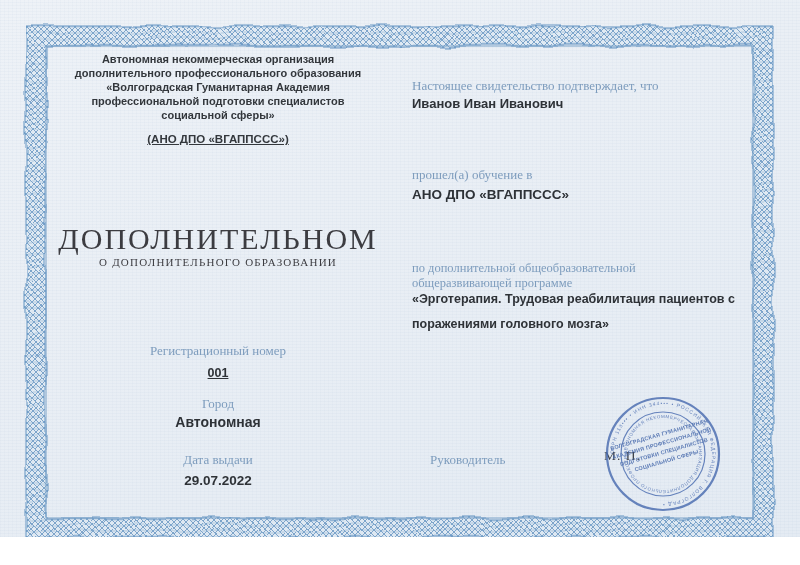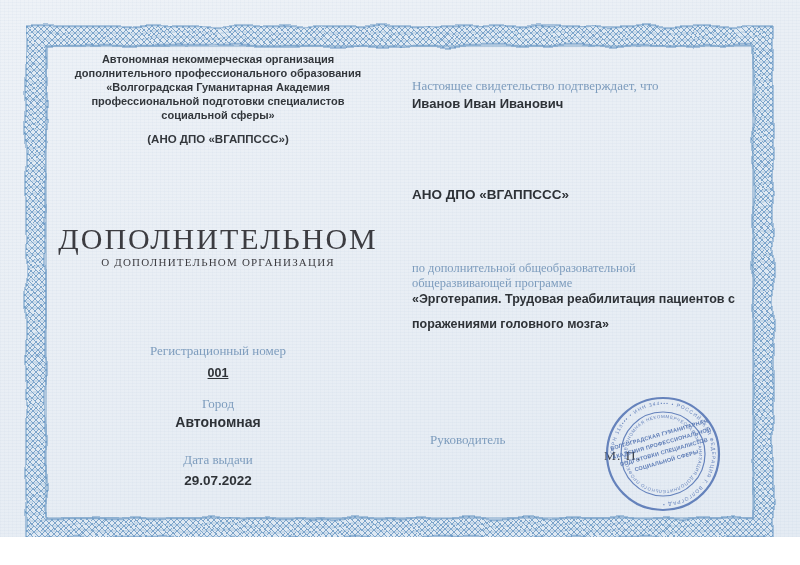--- a/index.html
+++ b/index.html
@@ -23,21 +23,21 @@
   .lc{left:52px;width:332px;text-align:center;}
   .rc{left:412px;width:336px;text-align:left;}
   .pre{white-space:pre-line;}
   .blue-label{
     font-family:"Liberation Serif",serif;
     color:#7d9cbd;
     font-size:13px;
   }
   .bold-val{color:#2e3237;font-weight:bold;}
   .org-name{top:52px;font-size:11px;line-height:14px;font-weight:bold;color:#33373c;}
-  .org-short{top:133px;font-size:11.5px;font-weight:bold;color:#33373c;}
+  .org-short{top:133px;font-size:11.5px;font-weight:bold;color:#33373c;text-decoration:underline;}
   .confirm{top:78px;}
   .student{top:96px;font-size:13px;}
   .trained{top:167px;}
   .orgright{top:187px;font-size:13.5px;}
   .title{
     top:222px;
     font-family:"Liberation Serif",serif;
     font-size:30px;letter-spacing:2px;color:#3c3c41;
   }
   .subtitle{
@@ -47,21 +47,21 @@
   }
   .prog-label{top:261px;font-size:12.5px;line-height:15px;font-family:Liberation Serif, serif;}
   .prog-name{top:287px;font-size:12.5px;line-height:25px;}
   .reg-label{top:343px;}
   .reg-value{top:366px;font-size:12.5px;text-decoration:underline;}
   .volume{left:424px;width:336px;top:375px;font-size:12.5px;}
   .city-label{top:396px;}
   .city-value{top:414px;font-size:14px;}
   .date-label{top:452px;}
   .date-value{top:473px;font-size:13.5px;}
-  .head-label{left:430px;top:432px;text-align:left;}
+  .head-label{left:430px;top:452px;text-align:left;}
   .mp-mark{
     left:604px;top:448px;
     font-family:"Liberation Serif",serif;
     font-size:13.5px;color:#3a3e45;letter-spacing:1px;z-index:1;
   }
   .stamp{
     left:593px;top:384px;width:140px;height:140px;
     opacity:.82;z-index:2;
   }
   .stamp-center{
@@ -96,34 +96,35 @@
   </svg>
 
   <div class="abs lc org-name pre">Автономная некоммерческая организация
 дополнительного профессионального образования
 «Волгоградская Гуманитарная Академия
 профессиональной подготовки специалистов
 социальной сферы»</div>
   <div class="abs lc org-short">(АНО ДПО «ВГАППССС»)</div>
 
   <div class="abs lc title">ДОПОЛНИТЕЛЬНОМ</div>
-  <div class="abs lc subtitle">О ДОПОЛНИТЕЛЬНОМ ОРГАНИЗАЦИЯ</div>
+  <div class="abs lc subtitle">О ДОПОЛНИТЕЛЬНОГО ОБРАЗОВАНИИ</div>
 
   <div class="abs lc blue-label reg-label">Регистрационный номер</div>
   <div class="abs lc bold-val reg-value">001</div>
 
   <div class="abs lc blue-label city-label">Город</div>
   <div class="abs lc bold-val city-value">Автономная</div>
 
   <div class="abs lc blue-label date-label">Дата выдачи</div>
   <div class="abs lc bold-val date-value">29.07.2022</div>
 
   <div class="abs rc blue-label confirm">Настоящее свидетельство подтверждает, что</div>
   <div class="abs rc bold-val student">Иванов Иван Иванович</div>
 
+  <div class="abs rc blue-label trained">прошел(а) обучение в</div>
   <div class="abs rc bold-val orgright">АНО ДПО «ВГАППССС»</div>
 
   <div class="abs rc blue-label prog-label pre">по дополнительной общеобразовательной
 общеразвивающей программе</div>
   <div class="abs rc bold-val prog-name pre">«Эрготерапия. Трудовая реабилитация пациентов с
 поражениями головного мозга»</div>
 
 
   <div class="abs blue-label head-label">Руководитель</div>
 

